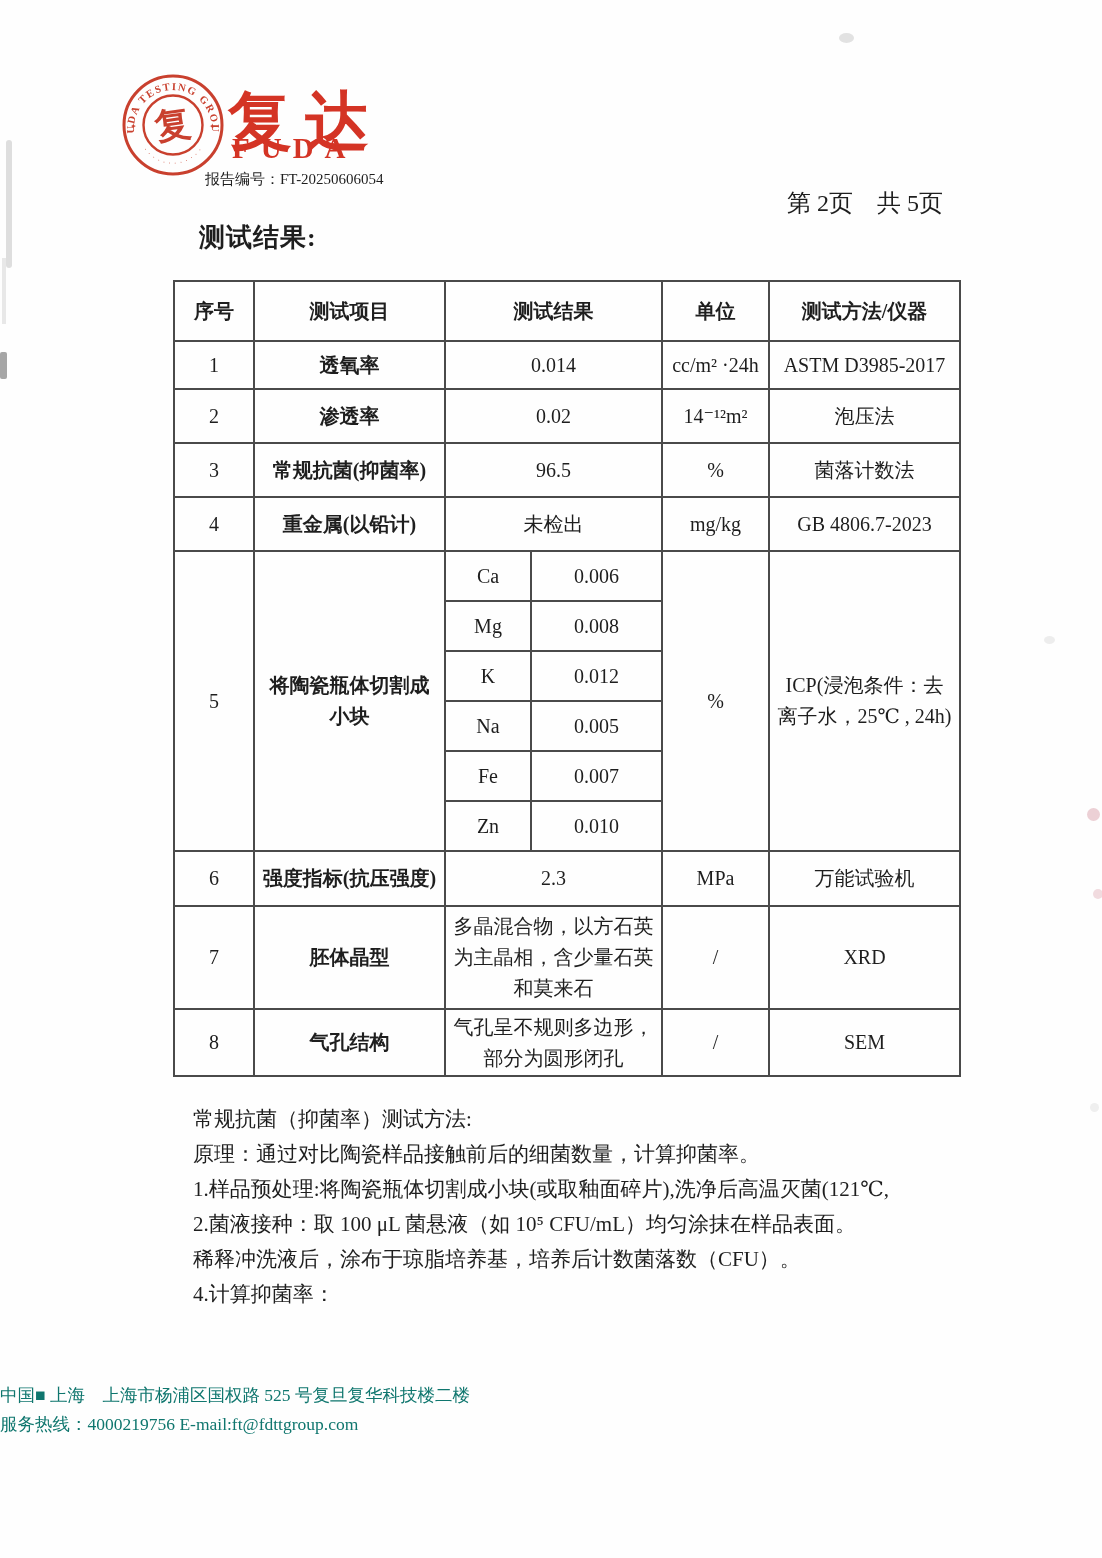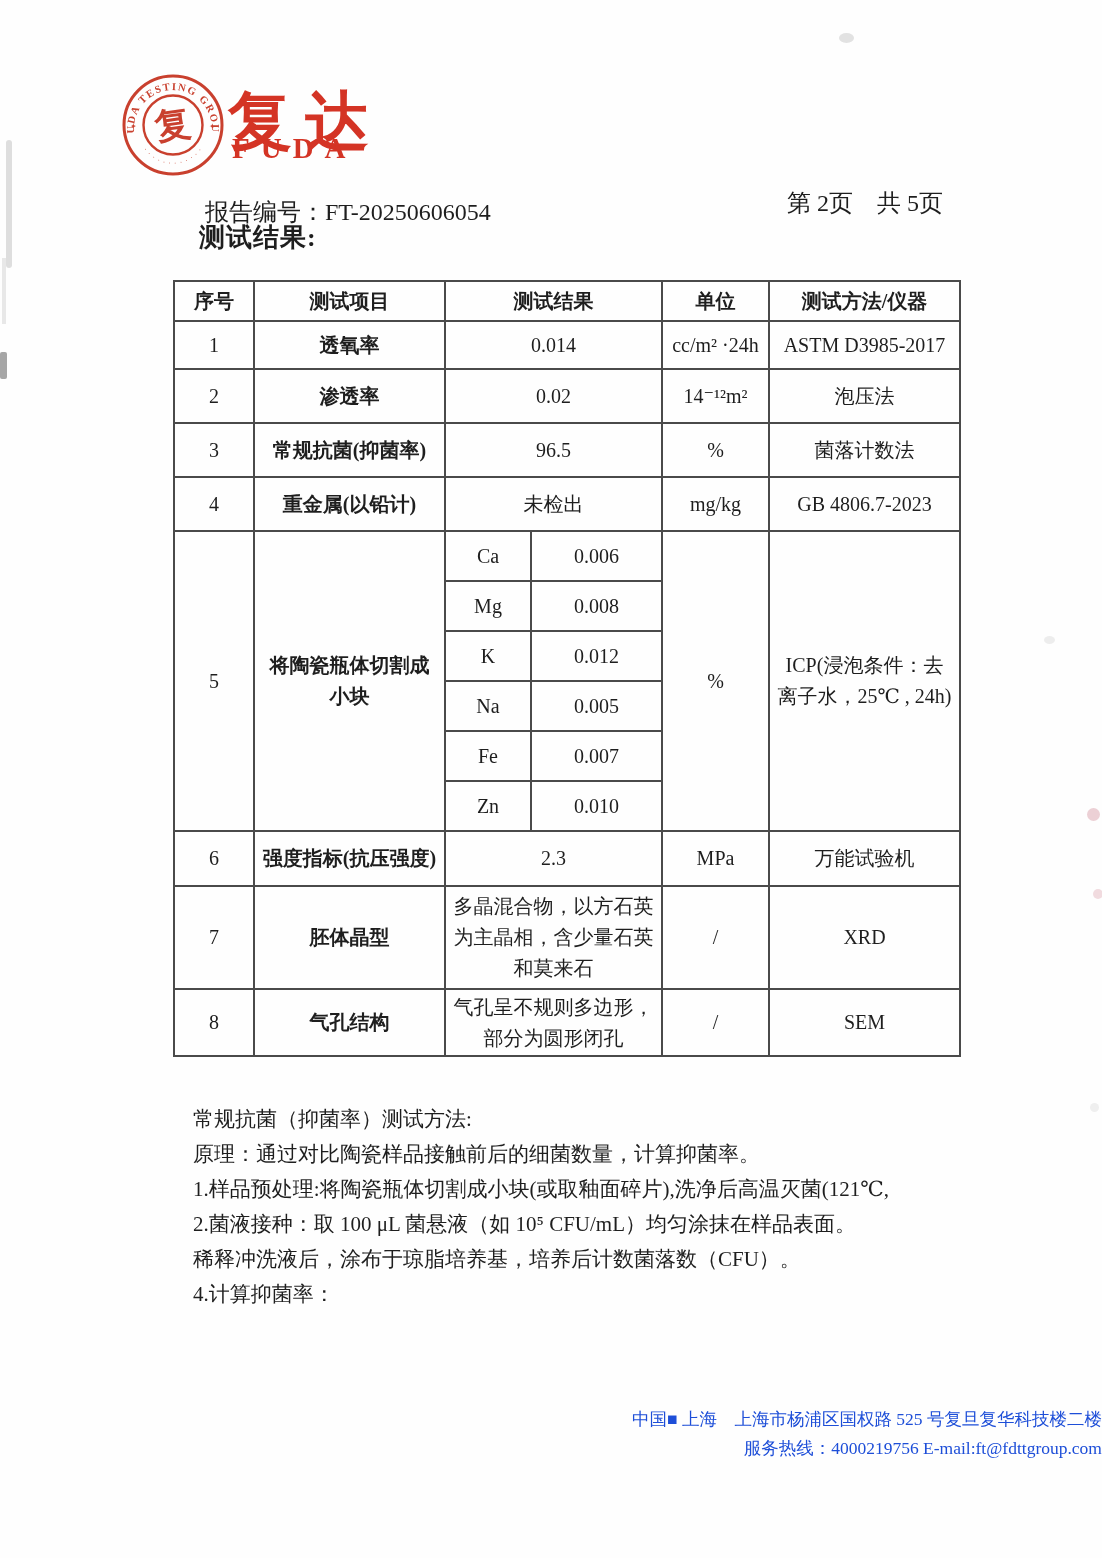--- a/index.html
+++ b/index.html
@@ -18,51 +18,51 @@
   .a4{left:839px;top:33px;width:15px;height:10px;background:#e2e2e2;border-radius:50%;}
   .a5{left:1087px;top:808px;width:13px;height:13px;background:#ecd0d5;border-radius:50%;}
   .a6{left:1093px;top:889px;width:10px;height:10px;background:#f1dbdf;border-radius:50%;}
   .a7{left:1044px;top:636px;width:11px;height:8px;background:#ededed;border-radius:50%;}
   .a8{left:1090px;top:1103px;width:9px;height:9px;background:#efefef;border-radius:50%;}
 
   
   .seal{position:absolute;left:121px;top:73px;width:104px;height:104px;}
   .brand-cn{position:absolute;left:228px;top:78px;font-size:64px;font-weight:bold;color:#d43425;letter-spacing:13px;white-space:nowrap;}
   .brand-en{position:absolute;left:232px;top:132px;font-size:29px;font-weight:bold;color:#d43425;letter-spacing:11px;white-space:nowrap;}
-  .report-line{position:absolute;left:205px;top:196px;font-size:24px;white-space:nowrap;}
+  .report-line{position:absolute;left:205px;top:170px;font-size:15px;white-space:nowrap;}
   .page-info{position:absolute;left:787px;top:187px;font-size:24px;white-space:nowrap;}
   .doc-title{position:absolute;left:199px;top:220px;font-size:26px;font-weight:bold;letter-spacing:1px;}
 
   
   .results-table{
     position:absolute;left:173px;top:280px;width:786px;
     border-collapse:collapse;table-layout:fixed;font-size:20px;
   }
   .results-table td,.results-table th{
     border:2px solid #4a4a4a;text-align:center;vertical-align:middle;
     padding:0 6px;overflow:hidden;line-height:1.55;
   }
   .results-table th{font-weight:bold;}
-  .row-head{height:40px;}
+  .row-head{height:60px;}
   .row-std{height:54px;}
   .row-1{height:48px;}
   .row-sub{height:50px;}
   .row-6{height:55px;}
   .row-7{height:103px;}
   .row-8{height:67px;}
   .item-cell{padding:0 14px;font-weight:bold;}
   .icp-cell{text-align:left;padding:2px 8px;line-height:1.8;}
   .wrap-center{line-height:1.72;padding:0 4px;}
 
   
   .method-notes{position:absolute;left:173px;top:1102px;width:816px;font-size:21px;line-height:35px;}
   .method-notes .line{white-space:nowrap;margin-left:20px;}
 
   
-  .footer{position:absolute;left:0;top:1381px;width:1102px;text-align:right;font-size:17.5px;line-height:29px;color:#1d4ed8;margin-top:24px;}
+  .footer{position:absolute;left:0;top:1381px;width:1102px;text-align:left;font-size:17.5px;line-height:29px;color:#0f766e;}
 </style>
 </head>
 <body>
 
 <div class="page">
 
   <div class="artifact a1"></div>
   <div class="artifact a2"></div>
   <div class="artifact a3"></div>
   <div class="artifact a4"></div>

